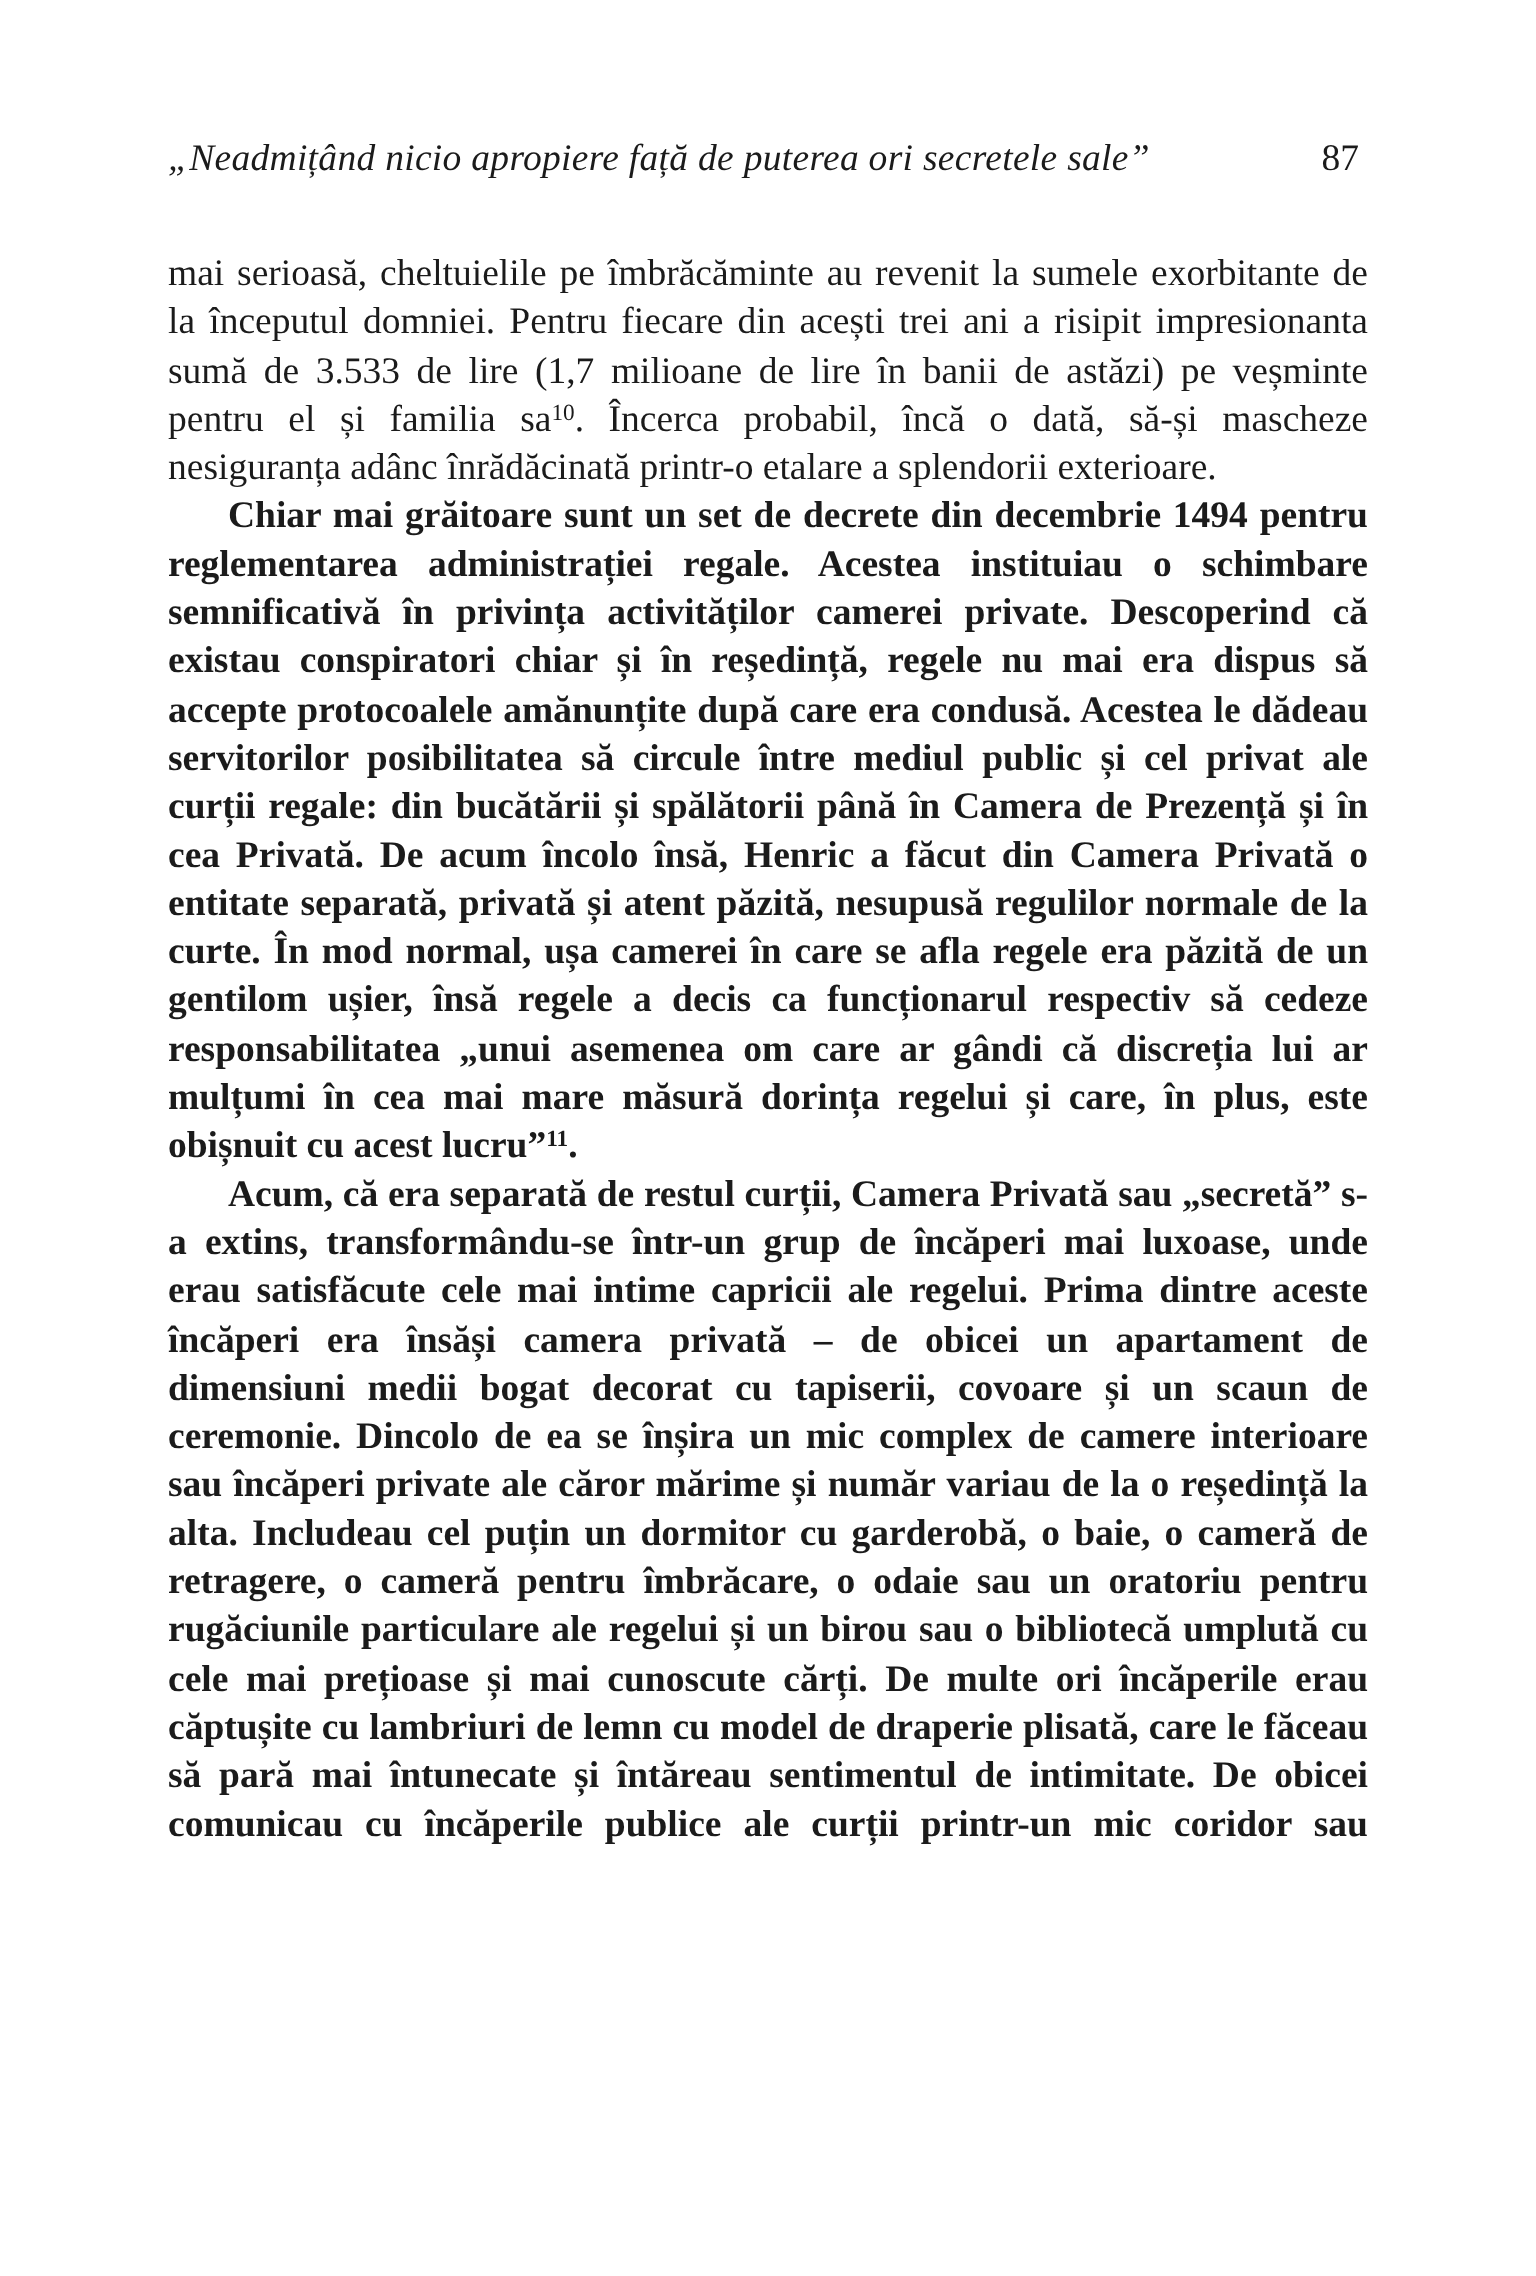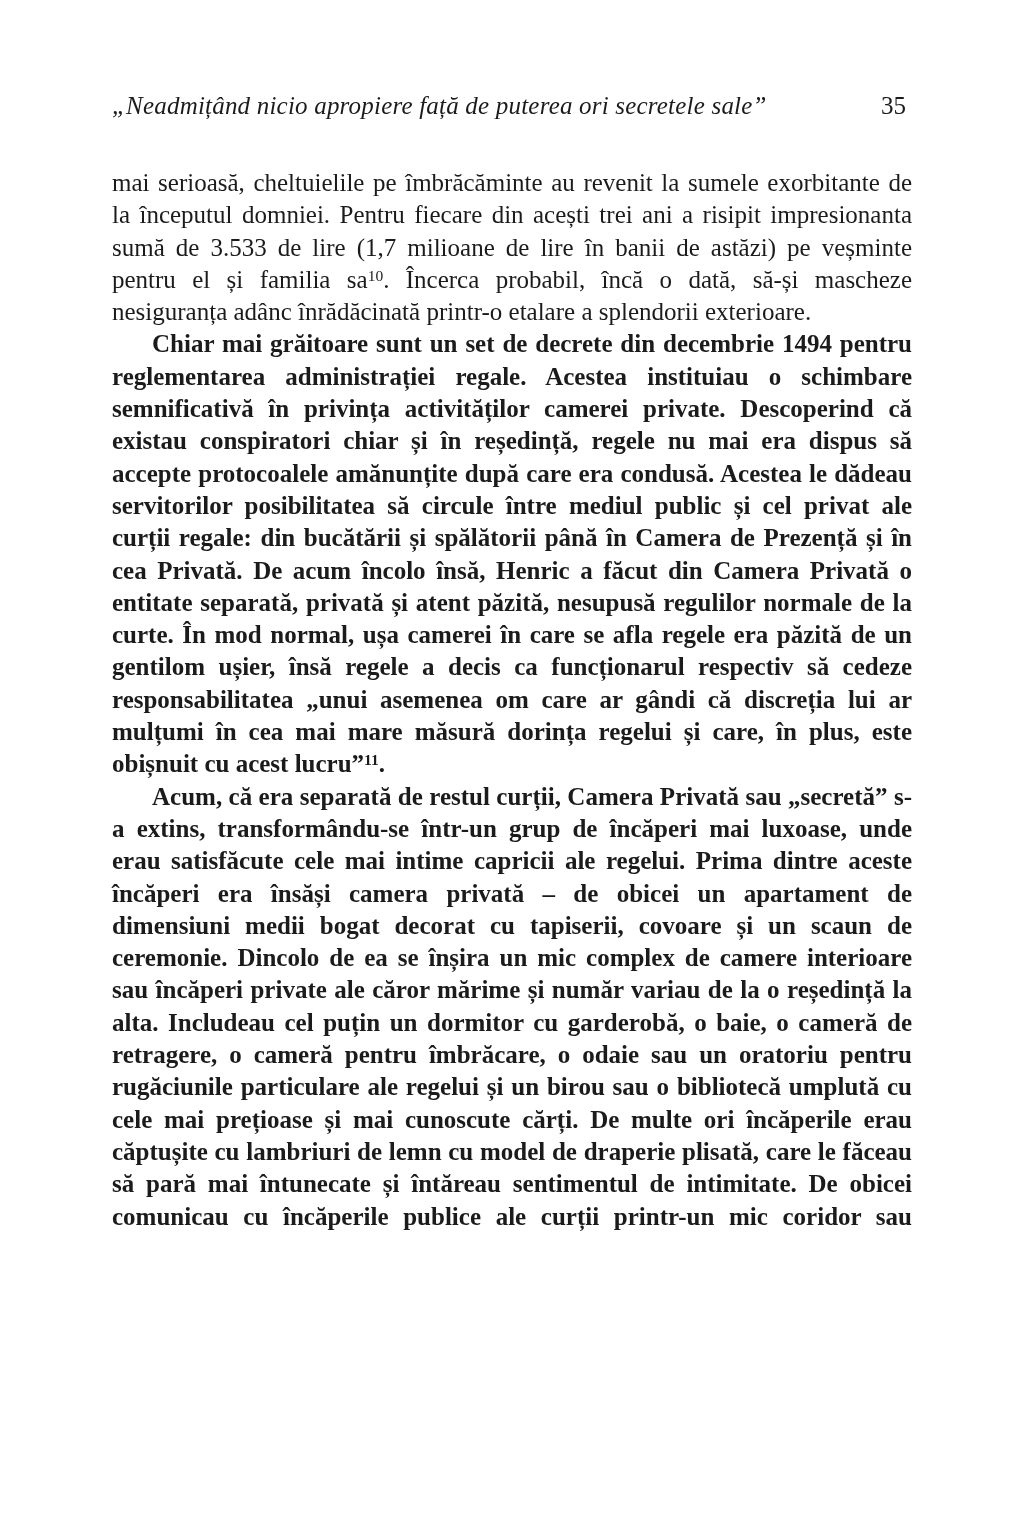--- a/index.html
+++ b/index.html
@@ -57,20 +57,20 @@
     position: relative;
     top: -0.45em;
   }
 </style>
 </head>
 <body>
 
 <div class="page">
   <div class="header">
     <div class="running-title">„Neadmițând nicio apropiere față de puterea ori secretele sale”</div>
-    <div class="page-number">35</div>
+    <div class="page-number">87</div>
   </div>
   <div class="text-block">
       <p class="para">mai serioasă, cheltuielile pe îmbrăcăminte au revenit la sumele exorbitante de la începutul domniei. Pentru fiecare din acești trei ani a risipit impresionanta sumă de 3.533 de lire (1,7 milioane de lire în banii de astăzi) pe veșminte pentru el și familia sa<sup class="fnref">10</sup>. Încerca probabil, încă o dată, să-și mascheze nesiguranța adânc înrădăci­nată printr-o etalare a splendorii exterioare.</p>
       <p class="para indent">Chiar mai grăitoare sunt un set de decrete din decembrie 1494 pentru reglementarea administrației regale. Acestea instituiau o schimbare semnificativă în privința activităților camerei private. Descoperind că existau conspiratori chiar și în reședință, regele nu mai era dispus să accepte protocoalele amănunțite după care era condusă. Acestea le dădeau servitorilor posibilitatea să circule între mediul public și cel privat ale curții regale: din bucătării și spălătorii până în Camera de Prezență și în cea Privată. De acum încolo însă, Henric a făcut din Camera Privată o entitate separată, privată și atent păzită, nesupusă regulilor normale de la curte. În mod nor­mal, ușa camerei în care se afla regele era păzită de un gentilom ușier, însă regele a decis ca funcționarul respectiv să cedeze respon­sabilitatea „unui asemenea om care ar gândi că discreția lui ar mulțumi în cea mai mare măsură dorința regelui și care, în plus, este obișnuit cu acest lucru”<sup class="fnref">11</sup>.</p>
       <p class="para indent">Acum, că era separată de restul curții, Camera Privată sau „secretă” s-a extins, transformându-se într-un grup de încăperi mai luxoase, unde erau satisfăcute cele mai intime capricii ale regelui. Prima dintre aceste încăperi era însăși camera privată – de obicei un apartament de dimensiuni medii bogat decorat cu tapiserii, covoare și un scaun de ceremonie. Dincolo de ea se înșira un mic complex de camere interioare sau încăperi private ale căror mărime și număr variau de la o reședință la alta. Includeau cel puțin un dormitor cu garderobă, o baie, o cameră de retragere, o cameră pentru îmbrăcare, o odaie sau un oratoriu pentru rugăciunile particulare ale regelui și un birou sau o bibliotecă umplută cu cele mai prețioase și mai cunoscute cărți. De multe ori încăperile erau căptușite cu lambriuri de lemn cu model de draperie plisată, care le făceau să pară mai întunecate și întăreau sentimentul de intimitate. De obicei comu­nicau cu încăperile publice ale curții printr-un mic coridor sau galerie, iar cu apartamentele reginei printr-o altă galerie sau o scară privată<sup class="fnref">12</sup>. Galeriile erau oaze de liniște și frumusețe, cu priveliști desfătătoare înăuntru și afară. Aici, regele și apropiații săi puteau</p>
     </div>
 </div>
 
 </body></html>

